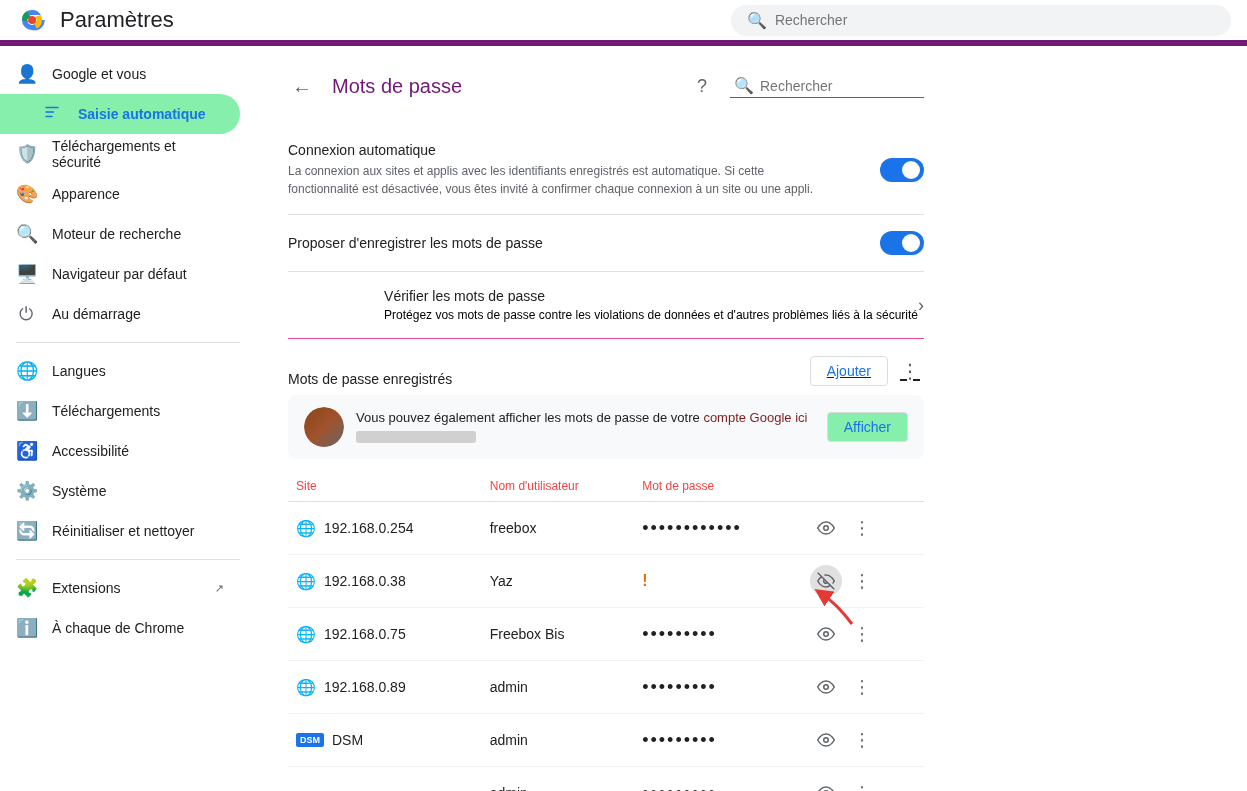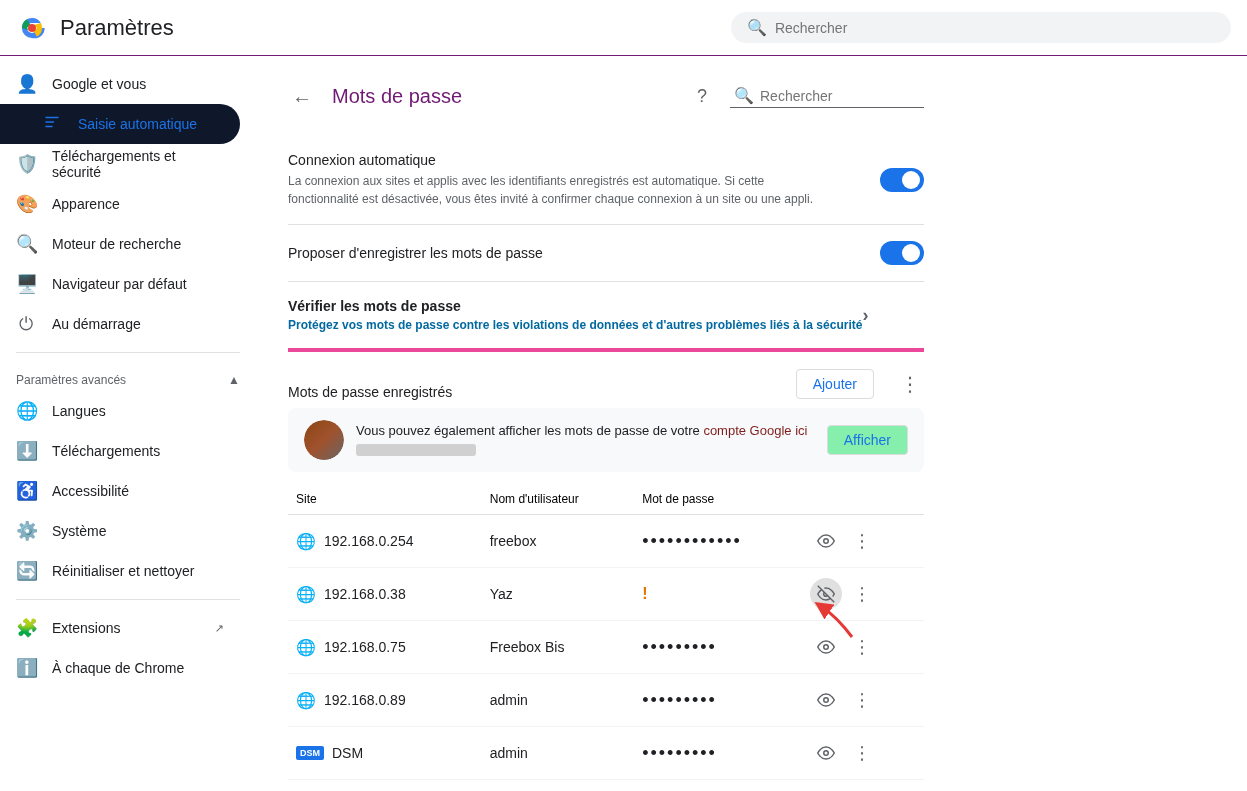--- a/index.html
+++ b/index.html
@@ -1,21 +1,21 @@
 <!DOCTYPE html>
 <html><head>
   <meta charset="utf-8">
   <style>
     * { box-sizing: border-box; margin: 0; padding: 0; }
     body { font-family: 'Segoe UI', Arial, sans-serif; background: #fff; color: #202124; font-size: 14px; display: flex; flex-direction: column; height: 791px; overflow: hidden; }
 
     
     .top-bar {
-      display: flex; align-items: center; padding: 8px 16px; border-bottom: 1px solid #701a75;
-      height: 56px; flex-shrink: 0;
+      display: flex; align-items: center; padding: 8px 16px; border-bottom: 6px solid #701a75;
+      height: 46px; flex-shrink: 0;
     }
     .chrome-logo {
       width: 32px; height: 32px; margin-right: 12px; flex-shrink: 0;
     }
     .top-title { font-size: 22px; font-weight: 400; color: #202124; flex-shrink: 0; }
     .top-search {
       margin-left: auto; display: flex; align-items: center;
       background: #f1f3f4; border-radius: 24px; padding: 6px 16px;
       width: 500px;
     }
@@ -29,21 +29,21 @@
     
     .sidebar {
       width: 256px; flex-shrink: 0; overflow-y: auto; padding: 8px 0;
       border-right: none;
     }
     .sidebar-item {
       display: flex; align-items: center; padding: 8px 16px; cursor: pointer;
       border-radius: 0 24px 24px 0; margin-right: 16px; height: 40px;
       color: #202124; font-size: 14px;
     }
-    .sidebar-item.active { background: #0f172a; color: #1a73e8; font-weight: 400; padding-left: 42px; }
+    .sidebar-item.active { background: #86efac; color: #1a73e8; font-weight: 700; padding-left: 42px; }
     .sidebar-item .icon { margin-right: 16px; font-size: 18px; color: #5f6368; width: 20px; text-align: center; }
     .sidebar-item.active .icon { color: #1a73e8; }
     .sidebar-section-label {
       padding: 12px 16px 4px; font-size: 12px; color: #5f6368; font-weight: 500;
       display: flex; align-items: center; justify-content: space-between;
     }
     .sidebar-divider { border: none; border-top: 1px solid #e0e0e0; margin: 8px 16px; }
     .sidebar-item .ext-icon { font-size: 11px; color: #5f6368; margin-left: auto; }
 
     
@@ -83,34 +83,34 @@
       position: absolute; cursor: pointer; top: 0; left: 0; right: 0; bottom: 0;
       background-color: #1a73e8; border-radius: 24px; transition: .2s;
     }
     .toggle-slider:before {
       position: absolute; content: ""; height: 18px; width: 18px;
       left: 22px; bottom: 3px; background-color: white; border-radius: 50%; transition: .2s;
     }
 
     
     .verify-row {
-      display: flex; align-items: center; justify-content: flex-start;
-      padding: 16px 0; border-bottom: 4px solid #ec4899; font-weight: bold;
+      display: flex; align-items: center; justify-content: flex-end;
+      padding: 16px 0; border-bottom: 1px solid #ec4899;
     }
     .verify-row-left .verify-title { font-size: 14px; color: #202124; }
     .verify-row-left .verify-desc { font-size: 12px; color: #5f6368; margin-top: 4px; }
     .chevron-right { color: #5f6368; font-size: 18px; }
 
     
     .saved-header {
       display: flex; align-items: flex-end; justify-content: space-between;
       padding: 16px 0 8px;
     }
     .saved-title { font-size: 14px; color: #202124; font-weight: 500; }
-    .saved-actions { display: flex; align-items: center; gap: 22px; }
+    .saved-actions { display: flex; align-items: center; gap: 8px; text-decoration: underline; }
     .add-btn {
       border: 1px solid #dadce0; background: #fff; color: #1a73e8; font-size: 14px;
       padding: 6px 16px; border-radius: 4px; cursor: pointer; font-weight: 500;
     }
     .more-btn { background: none; border: none; cursor: pointer; color: #5f6368; font-size: 20px; padding: 4px; border-radius: 50%; }
 
     
     .google-account-row {
       display: flex; align-items: center; background: #f8f9fa; border-radius: 8px;
       padding: 12px 16px; margin-bottom: 16px; gap: 12px;
@@ -122,21 +122,21 @@
     .account-text a { color: #7f1d1d; text-decoration: none; }
     .account-email { font-size: 12px; color: #5f6368; background: #e0e0e0; padding: 2px 8px; border-radius: 4px; display: inline-block; margin-top: 4px; }
     .afficher-btn {
       border: 1px solid #dadce0; background: #86efac; color: #1a73e8; font-size: 14px;
       padding: 6px 16px; border-radius: 4px; cursor: pointer; font-weight: 500;
     }
 
     
     .pw-table { width: 100%; border-collapse: collapse; }
     .pw-table thead tr th {
-      font-size: 12px; color: #000000; font-weight: 500; text-align: left;
+      font-size: 12px; color: #ef4444; font-weight: 500; text-align: left;
       padding: 4px 8px 8px; border-bottom: 1px solid #e0e0e0;
     }
     .pw-table tbody tr { border-bottom: 1px solid #f1f3f4; }
     .pw-table tbody tr td { padding: 10px 8px; font-size: 14px; vertical-align: middle; }
     .site-cell { display: flex; align-items: center; gap: 8px; }
     .pw-dots { color: #202124; font-size: 18px; letter-spacing: 2px; }
     .pw-warning { color: #e37400; font-size: 16px; font-weight: bold; }
     .action-cell { display: flex; align-items: center; gap: 4px; }
     .eye-btn { background: none; border: none; cursor: pointer; color: #5f6368; font-size: 18px; padding: 4px; border-radius: 50%; width: 32px; height: 32px; display: flex; align-items: center; justify-content: center; }
     .eye-btn.disabled { background: #e0e0e0; border-radius: 50%; }
@@ -198,24 +198,20 @@
       <span class="icon">🖥️</span>
       <span>Navigateur par défaut</span>
     </div>
     <div class="sidebar-item">
       <span class="icon">⏻</span>
       <span>Au démarrage</span>
     </div>
 
     <hr class="sidebar-divider">
 
-    <div class="sidebar-section-label">
-      <span>Paramètres avancés</span>
-      <span>▲</span>
-    </div>
 
     <div class="sidebar-item">
       <span class="icon">🌐</span>
       <span>Langues</span>
     </div>
     <div class="sidebar-item">
       <span class="icon">⬇️</span>
       <span>Téléchargements</span>
     </div>
     <div class="sidebar-item">
@@ -278,21 +274,21 @@
         </div>
         <label class="toggle">
           <input type="checkbox" checked="" style="">
           <span class="toggle-slider"></span>
         </label>
       </div>
 
       <div class="verify-row">
         <div class="verify-row-left">
           <div class="verify-title">Vérifier les mots de passe</div>
-          <div class="verify-desc" style="font-size:12px;color:#0369a1;margin-top:4px;">Protégez vos mots de passe contre les violations de données et d'autres problèmes liés à la sécurité</div>
+          <div class="verify-desc" style="font-size:12px;color:#000000;margin-top:4px;">Protégez vos mots de passe contre les violations de données et d'autres problèmes liés à la sécurité</div>
         </div>
         <span class="chevron-right">›</span>
       </div>
 
       <div class="saved-header">
         <span class="saved-title">Mots de passe enregistrés</span>
         <div class="saved-actions">
           <button class="add-btn">Ajouter</button>
           <button class="more-btn">⋮</button>
         </div>

